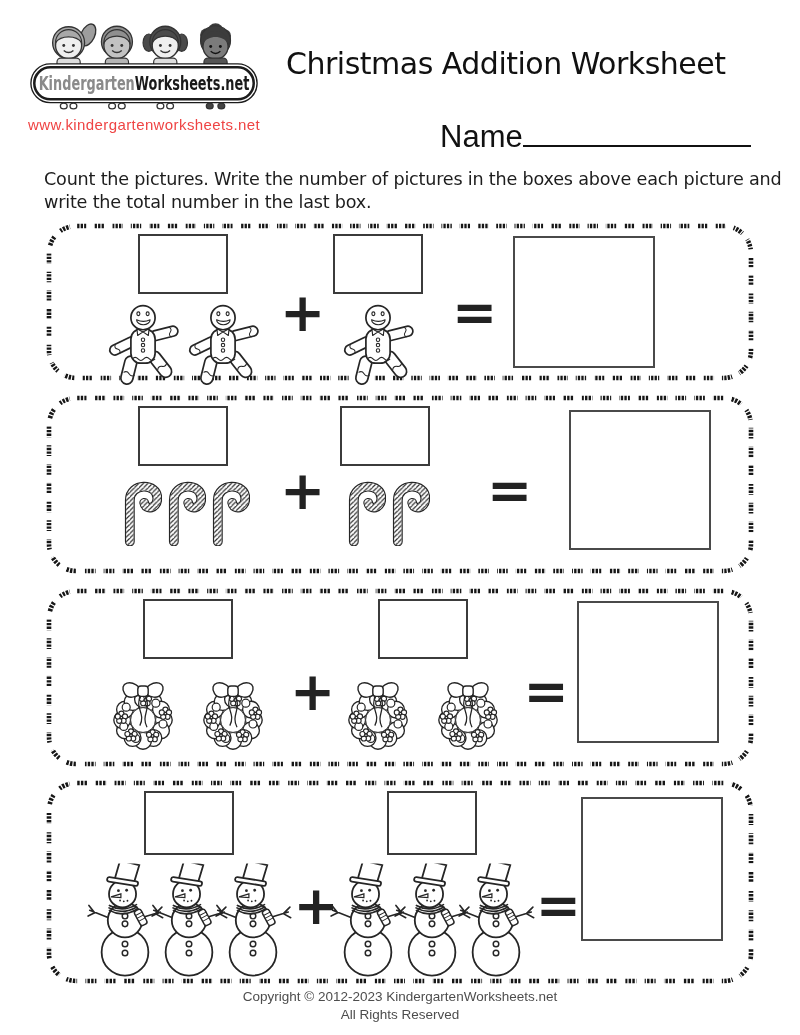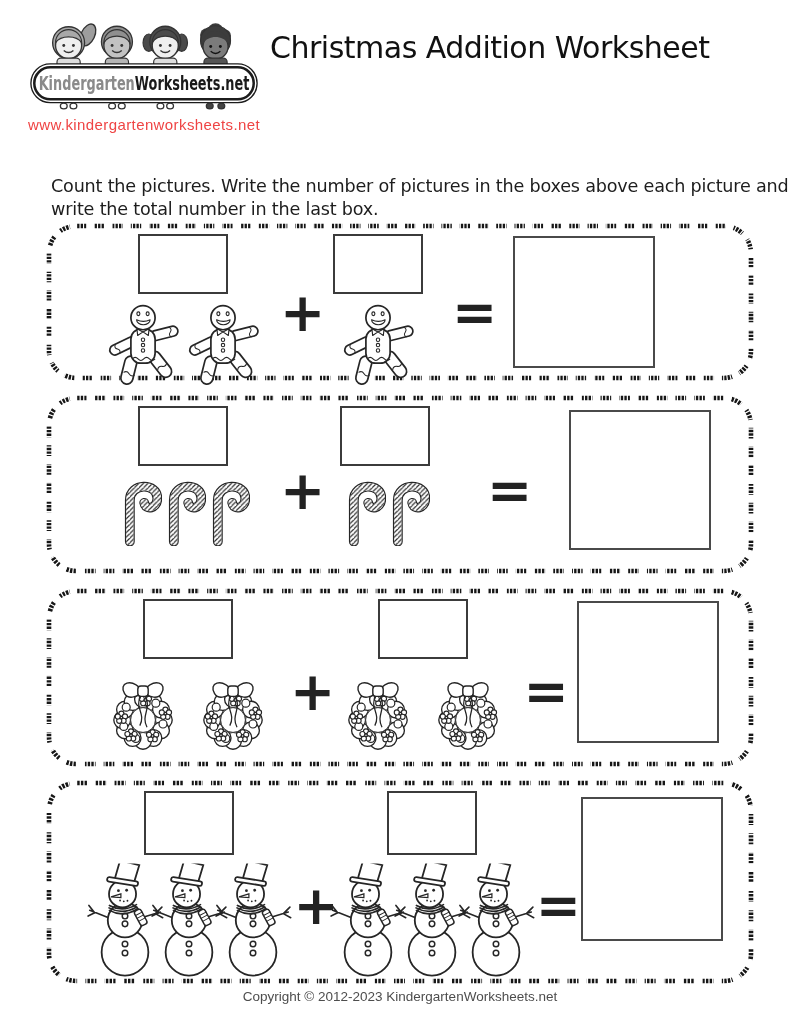--- a/index.html
+++ b/index.html
@@ -3,25 +3,25 @@
 <meta charset="utf-8">
 <style>
   html,body{margin:0;padding:0;background:#ffffff;}
   .page{
     position:relative; width:800px; height:1035px; background:#ffffff;
     font-family:"Liberation Sans", sans-serif; color:#1f1f1f; overflow:hidden;
   }
   
   .logo{position:absolute; left:28px; top:12px; width:232px; height:100px;}
   .site-url{position:absolute; left:28px; top:116px; font-size:15px; color:#ef4444; letter-spacing:.4px;}
-  .title{position:absolute; left:270px; top:30px; margin:0; font-family:"DejaVu Sans", sans-serif;
+  .title{position:absolute; left:270px; top:30px; margin:16px; font-family:"DejaVu Sans", sans-serif;
          font-size:30px; font-weight:500; color:#111; letter-spacing:-.5px; white-space:nowrap;}
   .name-row{position:absolute; left:440px; top:114px; font-size:31px; color:#111;}
   .name-line{display:inline-block; width:228px; height:1em; border-bottom:2.5px solid #111;}
-  .instructions{position:absolute; left:38px; top:162px; width:740px; margin:13px;
+  .instructions{position:absolute; left:38px; top:162px; width:740px; margin:6px;
                 font-size:17.6px; line-height:1.32; color:#1d1d1d;
                 font-family:"DejaVu Sans", sans-serif; letter-spacing:-.2px;}
   
   .problem{position:absolute; left:45px; width:710px; display:flex; align-items:flex-start;
            padding:12px 0 0 40px; box-sizing:border-box;}
   .r1{top:222px; height:160px;}
   .r2{top:394px; height:181px;}
   .r3{top:587px; height:181px;}
   .r4{top:779px; height:206px;}
   .stitch{position:absolute; inset:0; width:100%; height:100%; pointer-events:none;}
@@ -125,20 +125,23 @@
           <ellipse cx="147" cy="95.5" rx="3.5" ry="3"></ellipse>
         <ellipse cx="188" cy="95.5" rx="3.5" ry="3" fill="#444"></ellipse>
           <ellipse cx="200" cy="95.5" rx="3.5" ry="3" fill="#444"></ellipse>
       </g>
     </svg>
   </div>
   <div class="site-url">www.kindergartenworksheets.net</div>
 
   <h1 class="title">Christmas Addition Worksheet</h1>
 
+  <div class="name-row">
+    <span>Name</span><span class="name-line"></span>
+  </div>
 
   <p class="instructions">Count the pictures. Write the number of pictures in the boxes above each picture and write the total number in the last box.</p>
 
   <section class="problem r1">
     <svg class="stitch" viewBox="0 0 710 160" preserveAspectRatio="none">
       <rect x="4" y="4" width="702" height="152" rx="27" fill="none" stroke="#161616" stroke-width="4.6" pathLength="400" stroke-dasharray="2.5 1.9"></rect>
       <rect x="4" y="4" width="702" height="152" rx="27" fill="none" stroke="#ffffff" stroke-width="6" pathLength="400" stroke-dasharray="0.28 0.56"></rect>
     </svg>
     <div class="ga">
       <div class="abox"></div>
@@ -264,20 +267,21 @@
             <use href="#sym-snowman"></use>
           </svg>
         </div>
     </div>
     <div class="op eq">=</div>
     <div class="res"></div>
   </section>
 
   <div class="footer">
     <div>Copyright © 2012-2023 KindergartenWorksheets.net</div>
+    <div>All Rights Reserved</div>
   </div>
 
   <svg class="defs-holder" aria-hidden="true">
     <defs>
       <pattern id="cane-stripes" width="7" height="7" patternUnits="userSpaceOnUse">
         <path d="M-1,8 L8,-1 M-1,1 L1,-1" stroke="#2c2c2c" stroke-width="1.8" fill="none"></path>
       </pattern>
       <g id="rosette">
         <circle cx="0" cy="-3" r="2" fill="#fff" stroke="#262626" stroke-width="0.9"></circle>
         <circle cx="2.8" cy="-0.9" r="2" fill="#fff" stroke="#262626" stroke-width="0.9"></circle>

